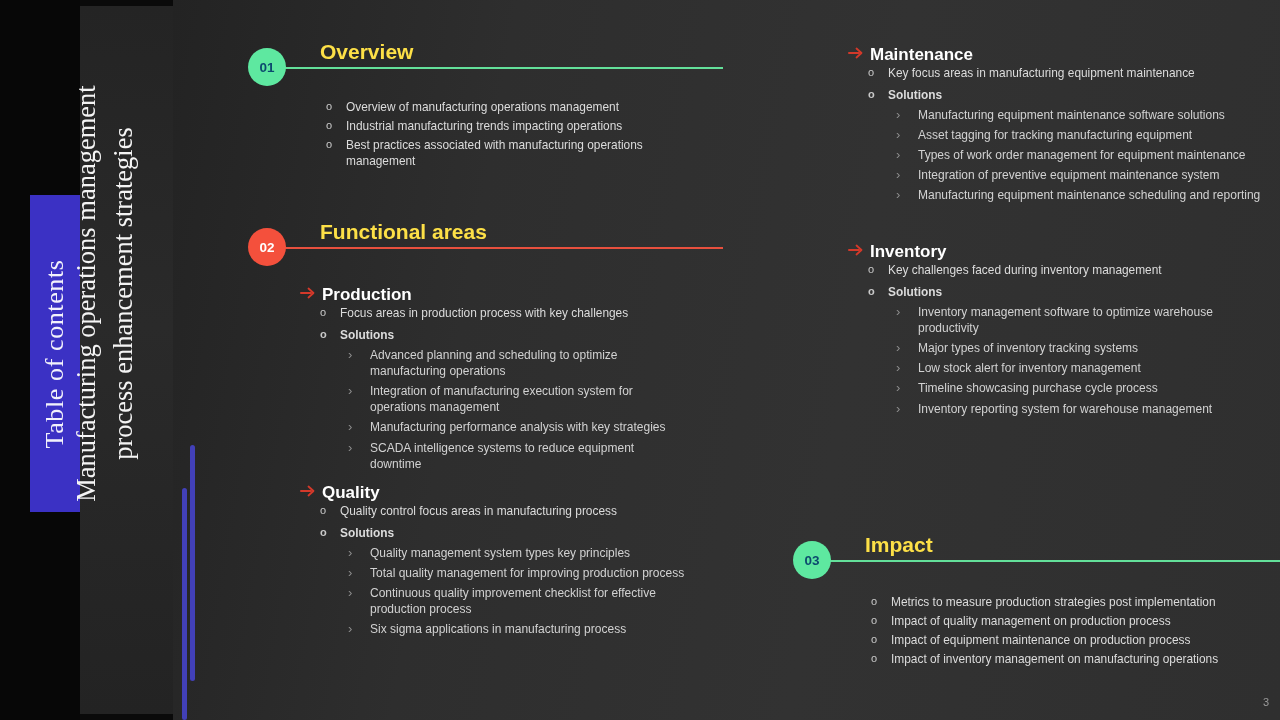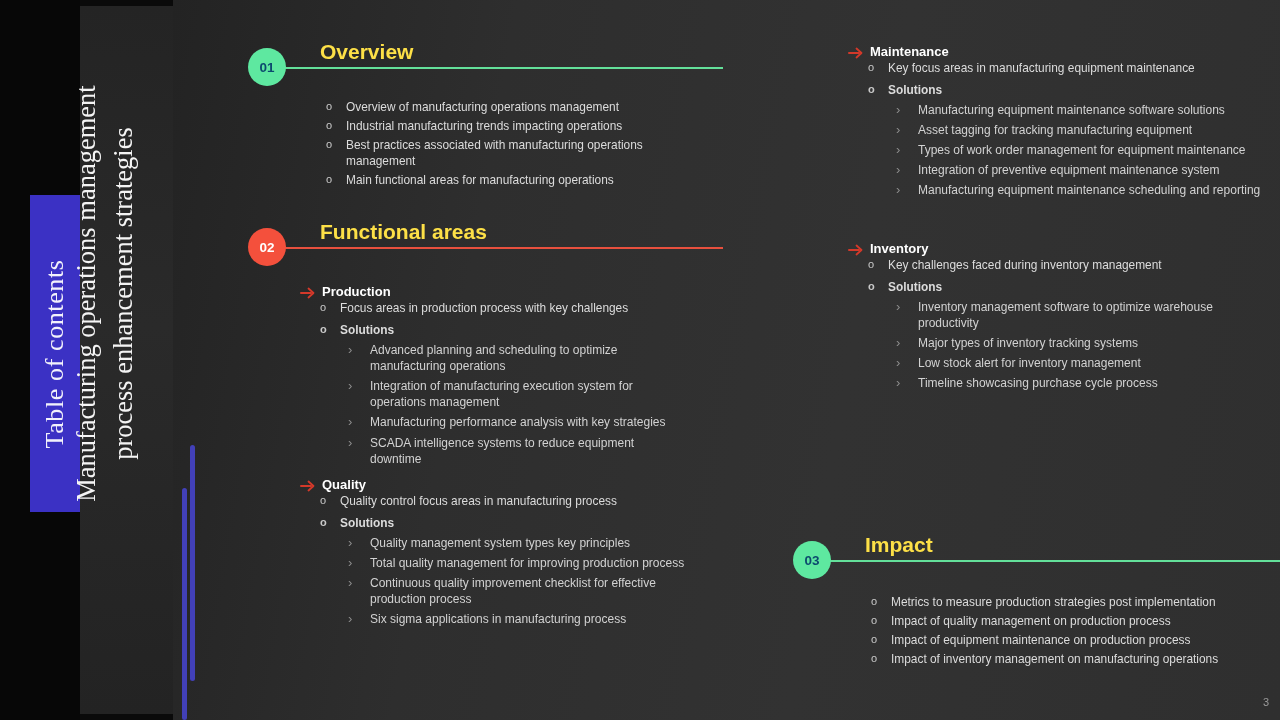--- a/index.html
+++ b/index.html
@@ -108,21 +108,21 @@
   .arrow-head {
     display: flex; align-items: flex-start; gap: 6px;
     margin-bottom: 1px;
   }
   .arrow-ico {
     flex: 0 0 auto;
     width: 16px; height: 14px;
     margin-top: 2px;
   }
   .arrow-head .ah-label {
-    font-size: 13px; font-weight: bold; color: #ffffff;
+    font-size: 17px; font-weight: bold; color: #ffffff;
     line-height: 1.25;
   }
 
   
   ul.lvl1 { list-style: none; margin: 0 0 0 18px; padding: 0; }
   ul.lvl1 > li {
     position: relative;
     padding-left: 22px;
     font-size: 11.9px;
     line-height: 1.34;
@@ -201,21 +201,20 @@
     <div class="sec-head">
       <div class="head-rule green"></div>
       <div class="num-circle green">01</div>
       <div class="sec-title">Overview</div>
     </div>
     <div class="sec-body">
       <ul class="lvl1">
         <li>Overview of manufacturing operations management</li>
         <li>Industrial manufacturing trends impacting operations</li>
         <li>Best practices associated with manufacturing operations management</li>
-        <li>Main functional areas for manufacturing operations</li>
       </ul>
     </div>
   </div>
 
   <div class="sec" id="sec-functional">
     <div class="sec-head">
       <div class="head-rule red"></div>
       <div class="num-circle red">02</div>
       <div class="sec-title">Functional areas</div>
     </div>
@@ -309,20 +308,21 @@
     </div>
     <ul class="lvl1">
       <li>Key challenges faced during inventory management</li>
       <li class="solutions-li">
         <span>Solutions</span>
         <ul class="lvl2">
           <li>Inventory management software to optimize warehouse productivity</li>
           <li>Major types of inventory tracking systems</li>
           <li>Low stock alert for inventory management</li>
           <li>Timeline showcasing purchase cycle process</li>
+          <li>Inventory reporting system for warehouse management</li>
         </ul>
       </li>
     </ul>
   </div>
 
   <div class="sec" id="sec-impact">
     <div class="sec-head">
       <div class="head-rule green"></div>
       <div class="num-circle green">03</div>
       <div class="sec-title">Impact</div>

